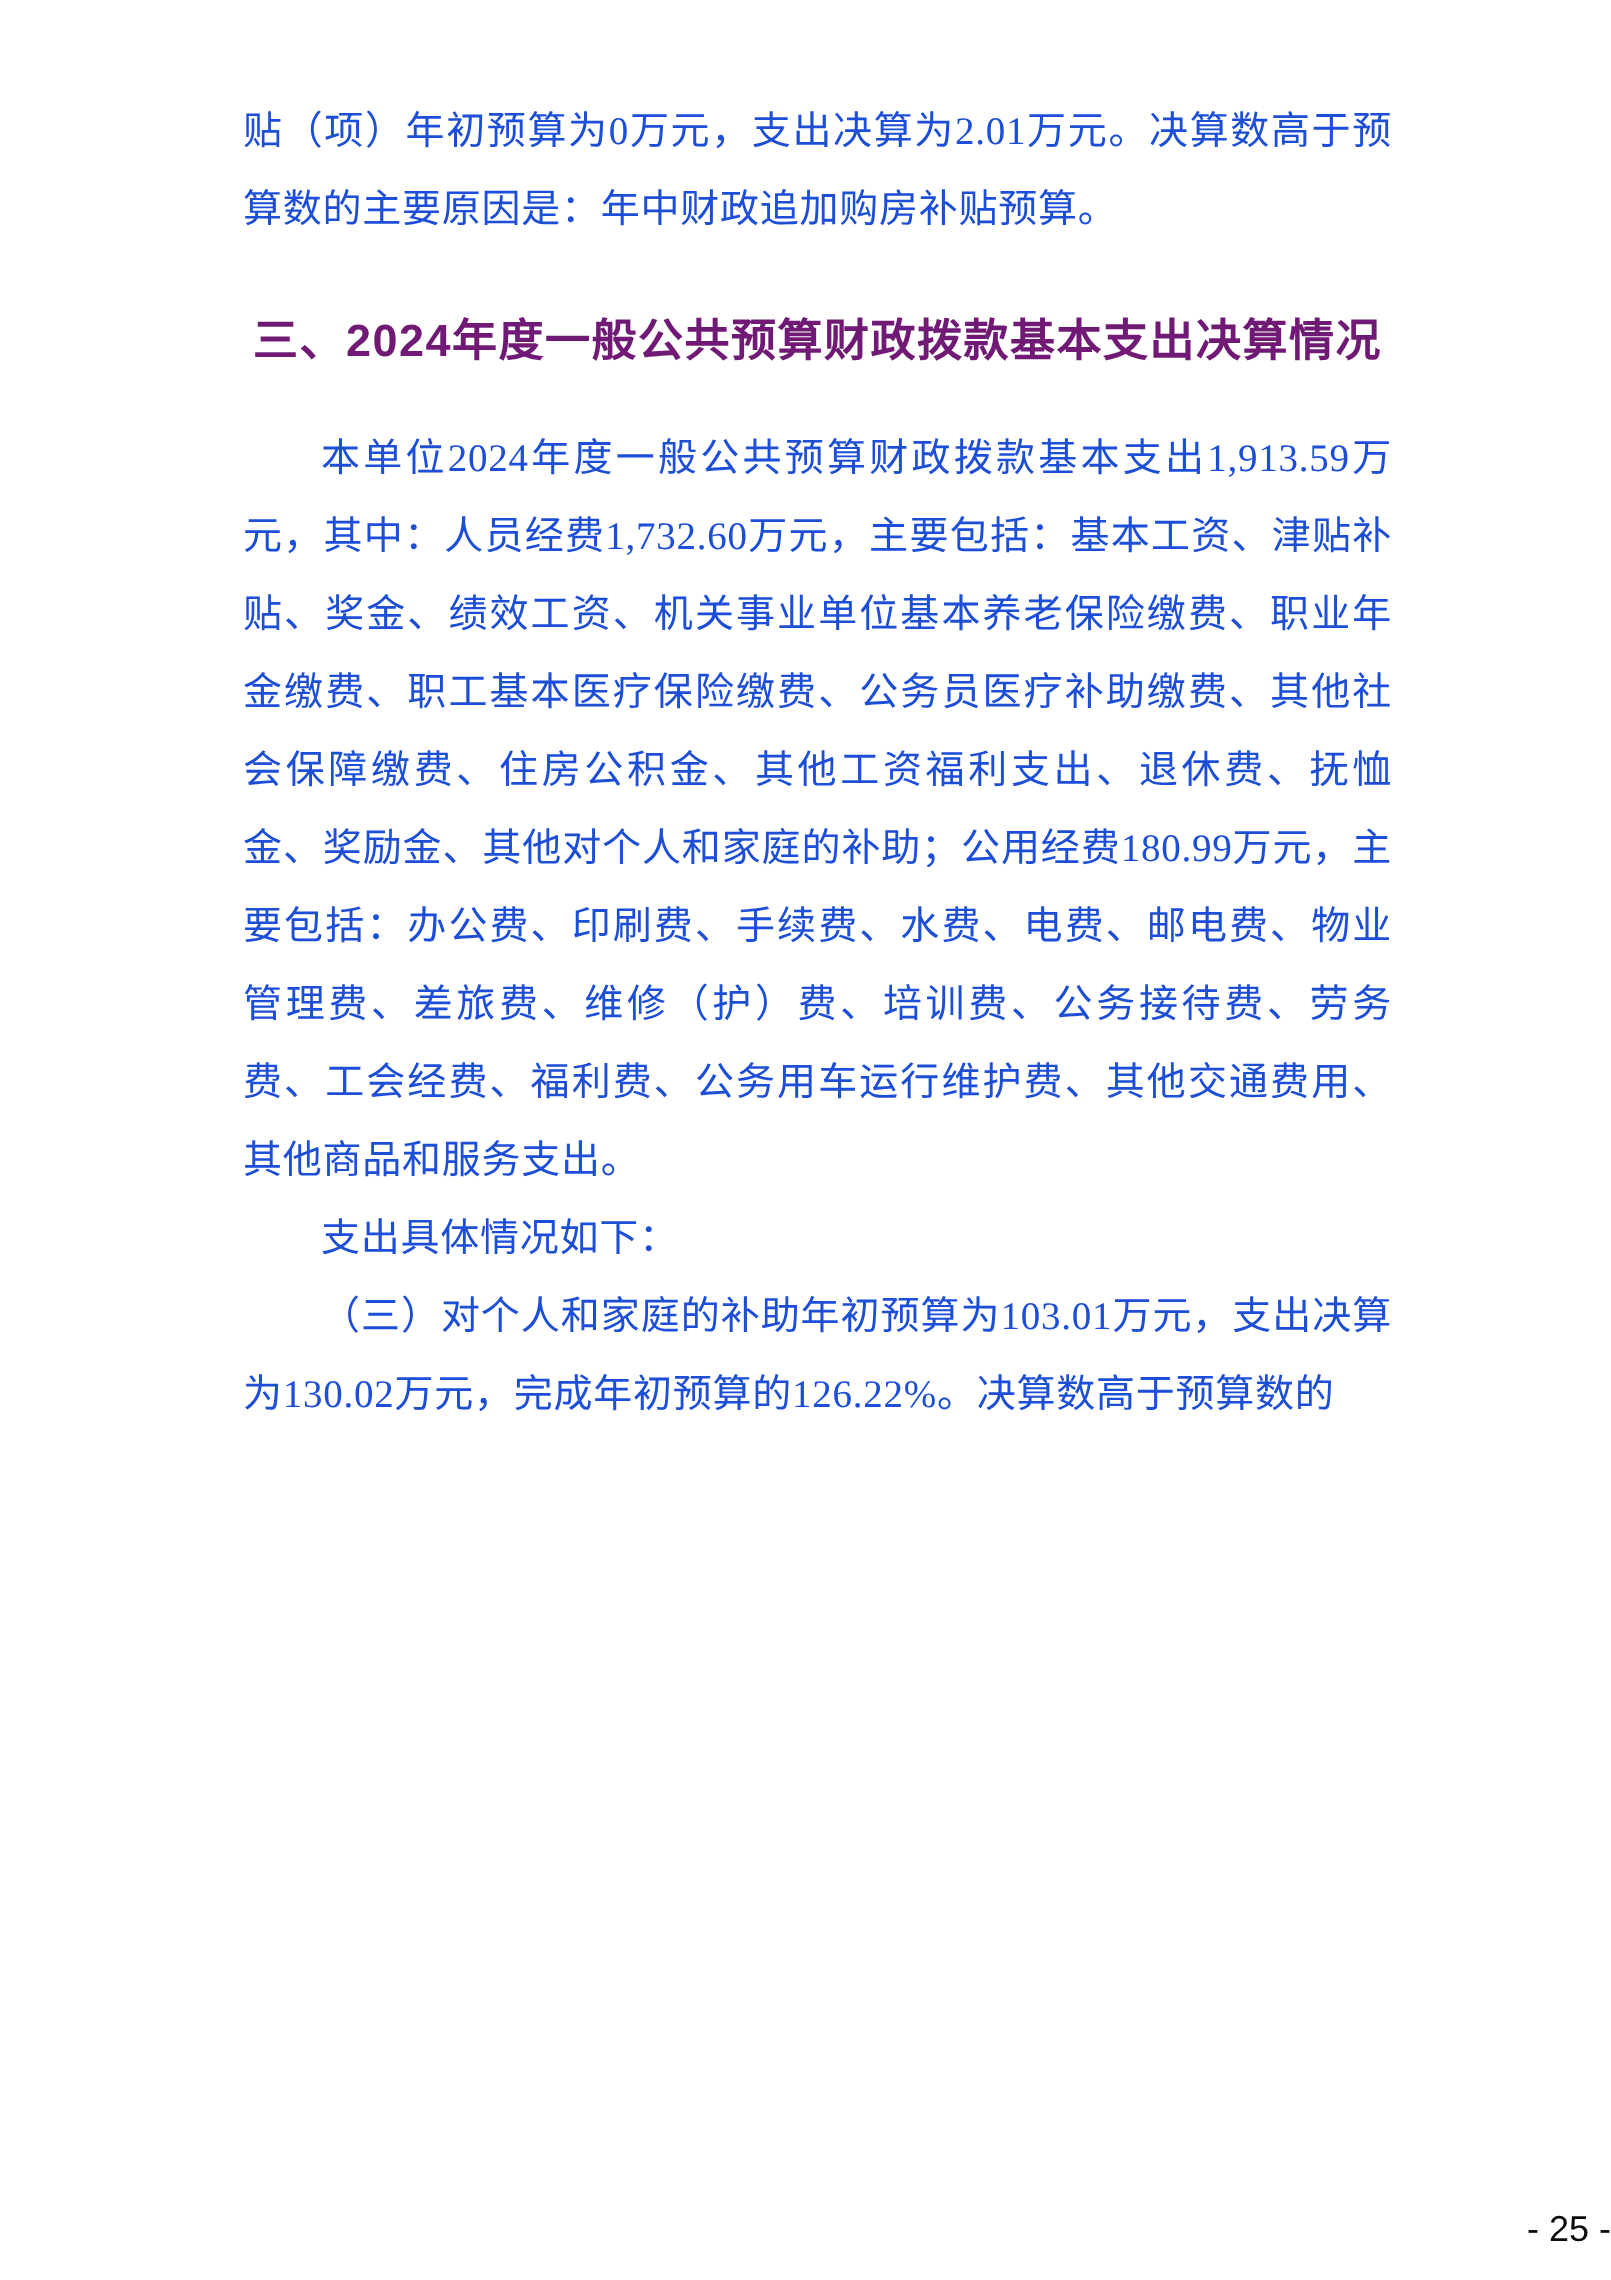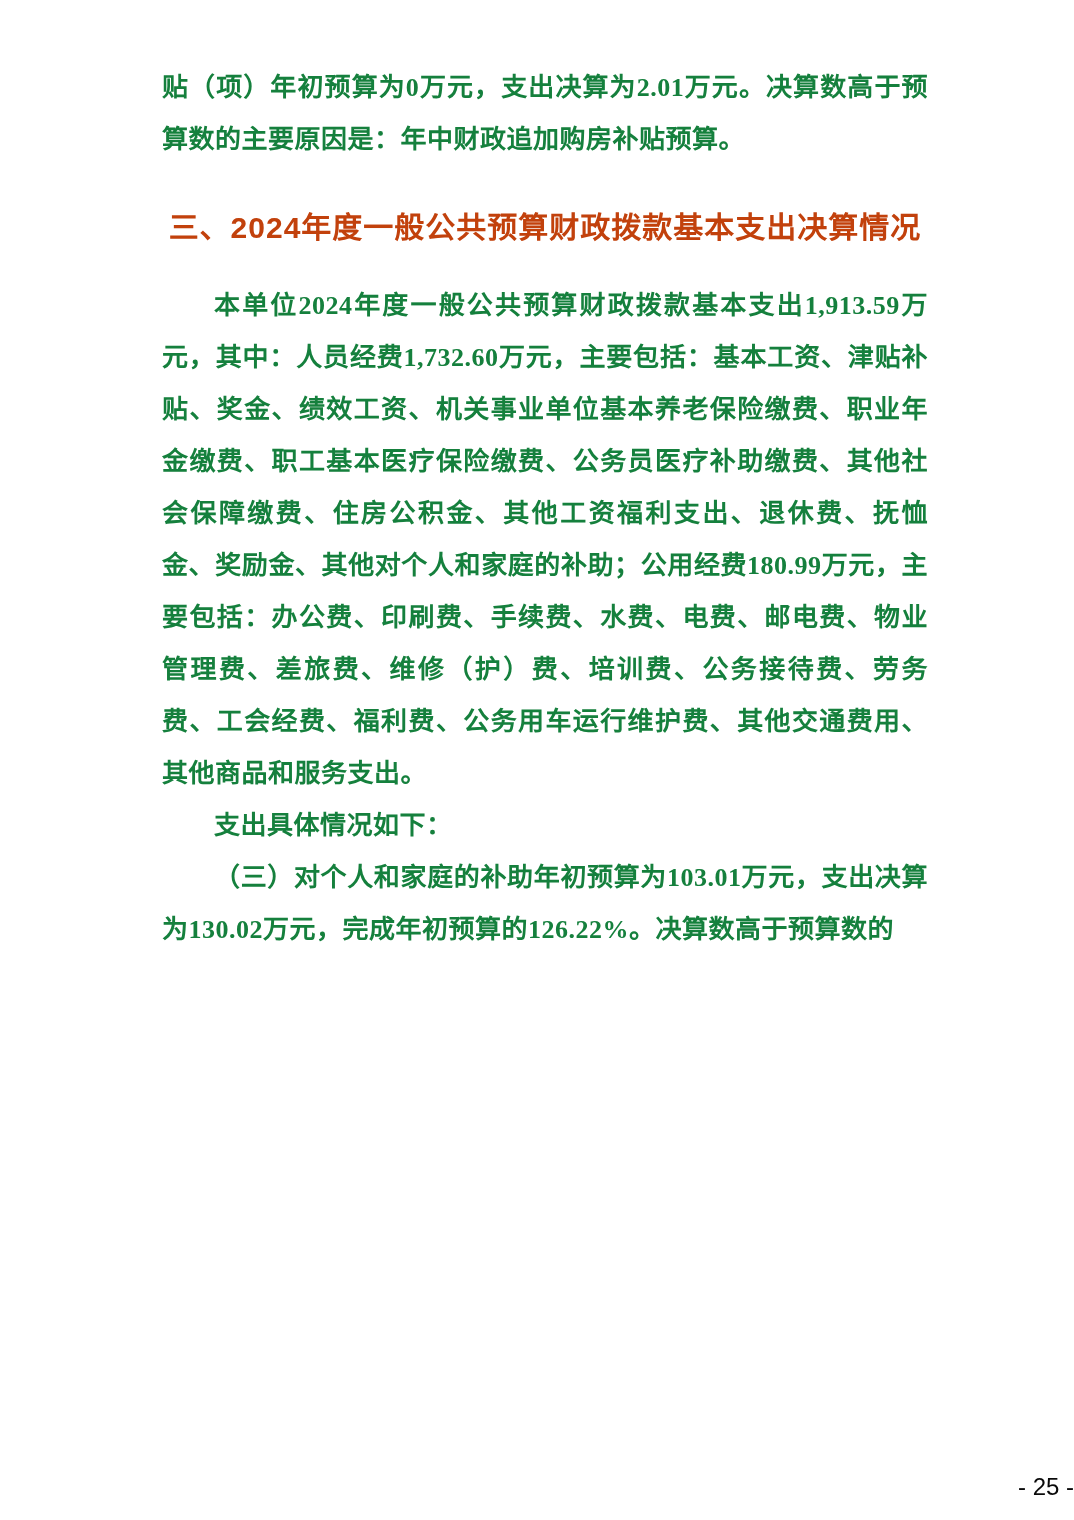--- a/index.html
+++ b/index.html
@@ -24,35 +24,34 @@
     width: 766px;
   }
   .para {
     margin: 0;
     font-size: 26px;
     line-height: 52px;
     text-align: justify;
     text-justify: inter-ideograph;
     letter-spacing: 0.5px;
     word-break: break-all;
-    color: #15803d;
-    font-weight: bold;
+    color: #1d4ed8;
   }
   .para.indent {
     text-indent: 2em;
   }
   .section-heading {
     margin: 36px 0 26px 0;
     font-family: "Liberation Sans", "DejaVu Sans", sans-serif;
     font-weight: bold;
     font-size: 30px;
     line-height: 52px;
     text-align: center;
     letter-spacing: 1px;
-    color: #c2410c;
+    color: #701a75;
     white-space: nowrap;
   }
   .page-footer {
     position: absolute;
     left: 0;
     right: 0;
     top: 1472px;
     text-align: right;
     font-family: "Liberation Sans", "DejaVu Sans", sans-serif;
     font-size: 24px;

